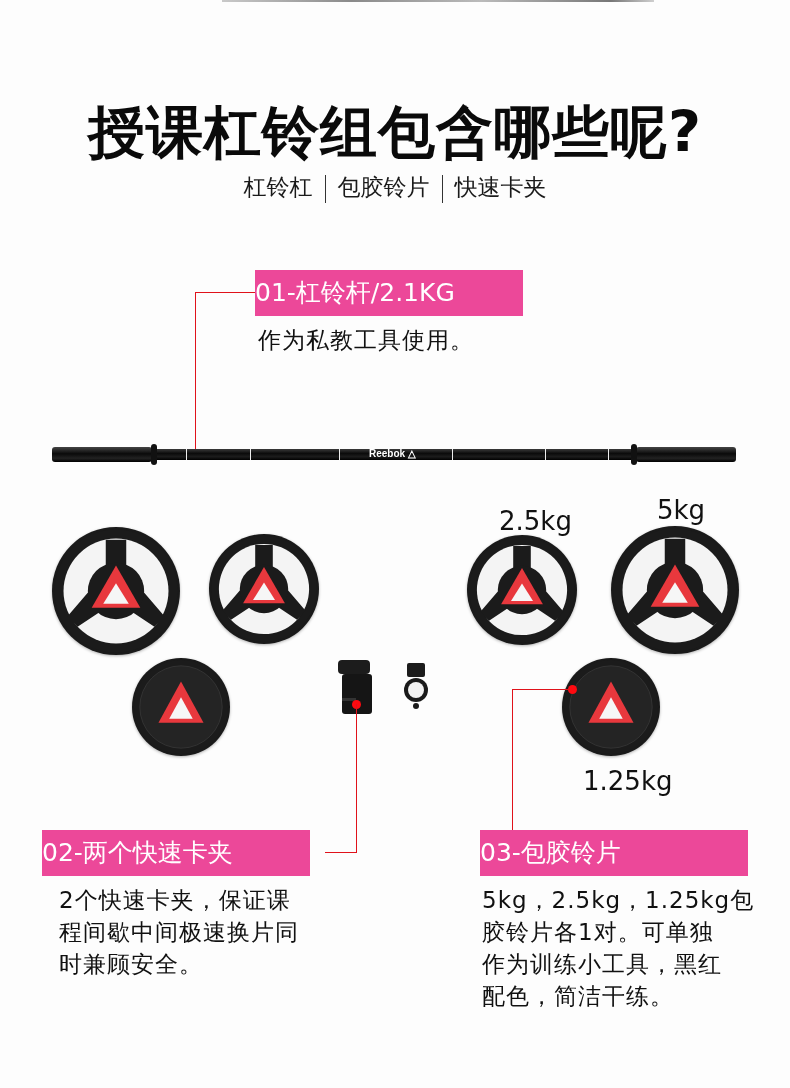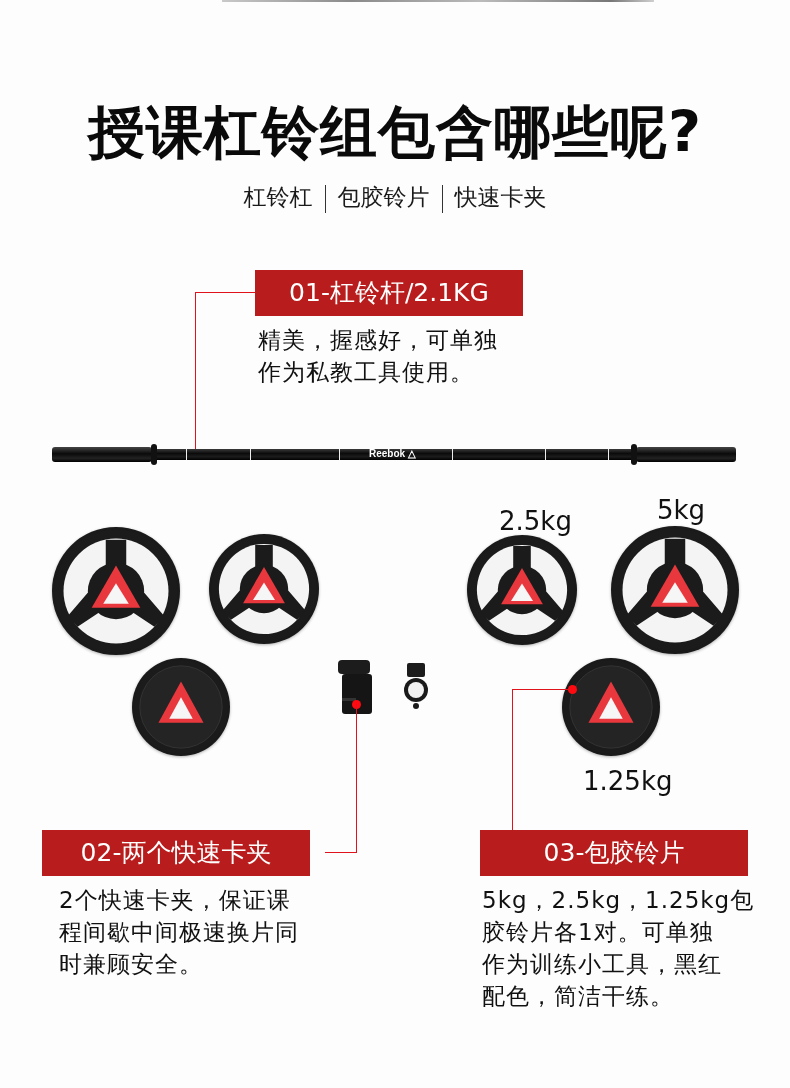--- a/index.html
+++ b/index.html
@@ -11,28 +11,28 @@
   }
   .top-strip {
     position: absolute; left: 222px; top: 0; width: 432px; height: 2px;
     background: linear-gradient(90deg, #c9c9c9, #8a8a8a 30%, #bbbbbb 60%, #777 90%, #cfcfcf);
   }
   .title {
     position: absolute; left: 0; top: 95px; width: 790px; text-align: center;
     font-size: 57px; font-weight: bold; letter-spacing: 1px; color: #0a0a0a;
   }
   .subtitle {
-    position: absolute; left: 0; top: 182px; width: 790px; text-align: center;
+    position: absolute; left: 0; top: 172px; width: 790px; text-align: center;
     font-size: 23px; color: #1a1a1a;
   }
   .subtitle .sep { display: inline-block; width: 1px; height: 28px; background: #333; margin: 0 12px; vertical-align: middle; }
 
   .label-box {
-    position: absolute; background: #b91c1c; color: #fff;
-    font-size: 25px; text-align: center; line-height: 46px; height: 46px;
+    position: absolute; background: #ec4899; color: #fff;
+    font-size: 25px; line-height: 46px; height: 46px;
   }
   .desc {
     position: absolute; font-size: 23px; line-height: 32px; color: #111; letter-spacing: 1px;
   }
   .red-h, .red-v { position: absolute; background: #e0121b; }
   .red-dot { position: absolute; width: 9px; height: 9px; border-radius: 50%; background: #ff0a10; }
 
   
   .bar-shaft {
     position: absolute; left: 154px; top: 449px; width: 480px; height: 11px;
@@ -67,21 +67,20 @@
 <div class="top-strip"></div>
 
 <div class="title">授课杠铃组包含哪些呢?</div>
 
 <div class="subtitle">
   <span>杠铃杠</span><span class="sep"></span><span>包胶铃片</span><span class="sep"></span><span>快速卡夹</span>
 </div>
 
 <div class="label-box" style="left:255px; top:270px; width:268px;">01-杠铃杆/2.1KG</div>
 <div class="desc" style="left:258px; top:324px; width:300px;">
-  <div>精美，握感好，可单独</div>
   <div>作为私教工具使用。</div>
 </div>
 <div class="red-h" style="left:195px; top:292px; width:60px; height:1px;"></div>
 <div class="red-v" style="left:195px; top:292px; width:1px; height:161px;"></div>
 <div class="red-dot" style="left:191px; top:449px;"></div>
 
 <div>
   <div class="bar-sleeve" style="left:52px;"></div>
   <div class="bar-sleeve" style="left:636px;"></div>
   <div class="bar-shaft"></div>

